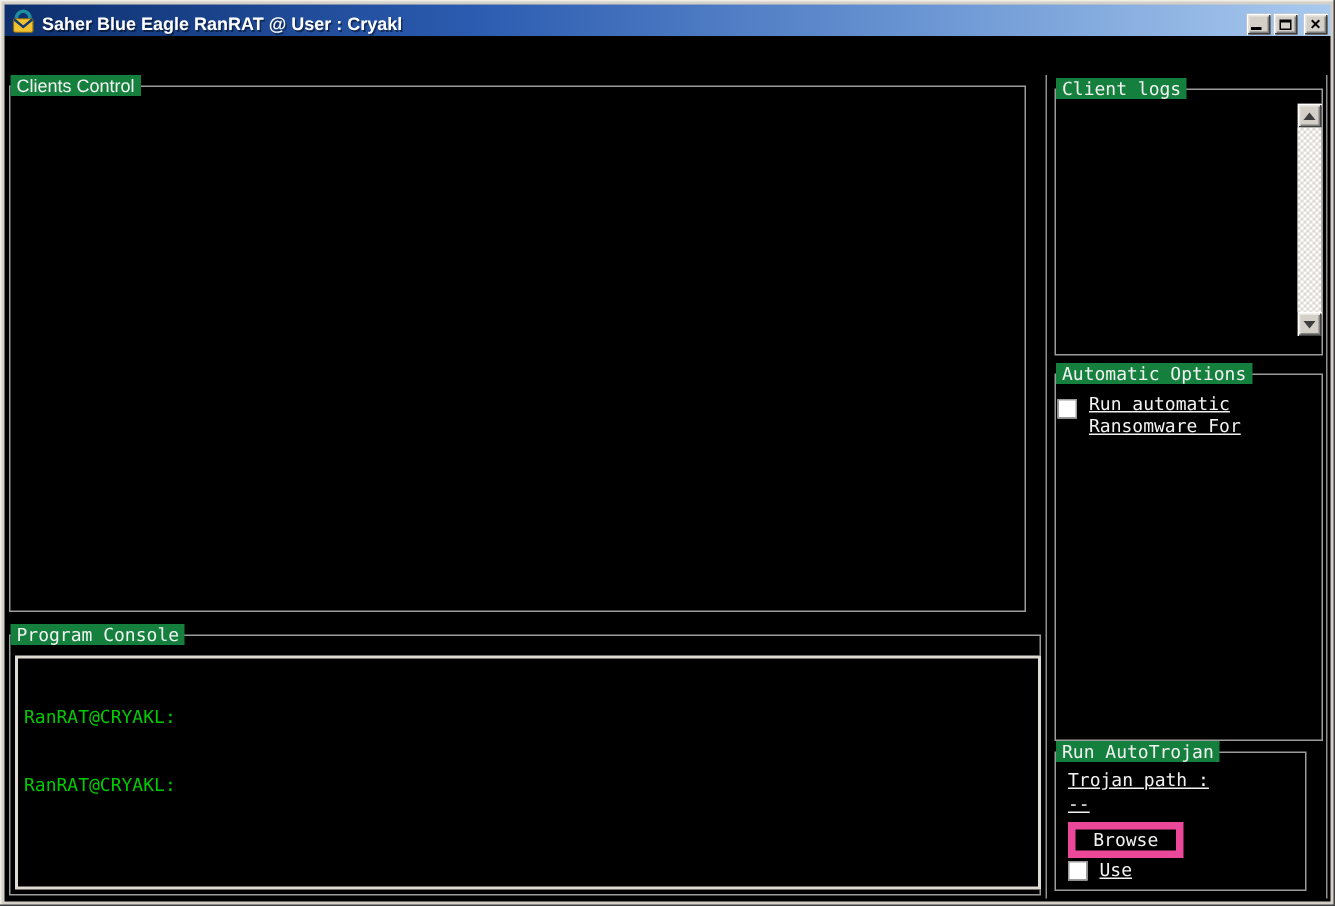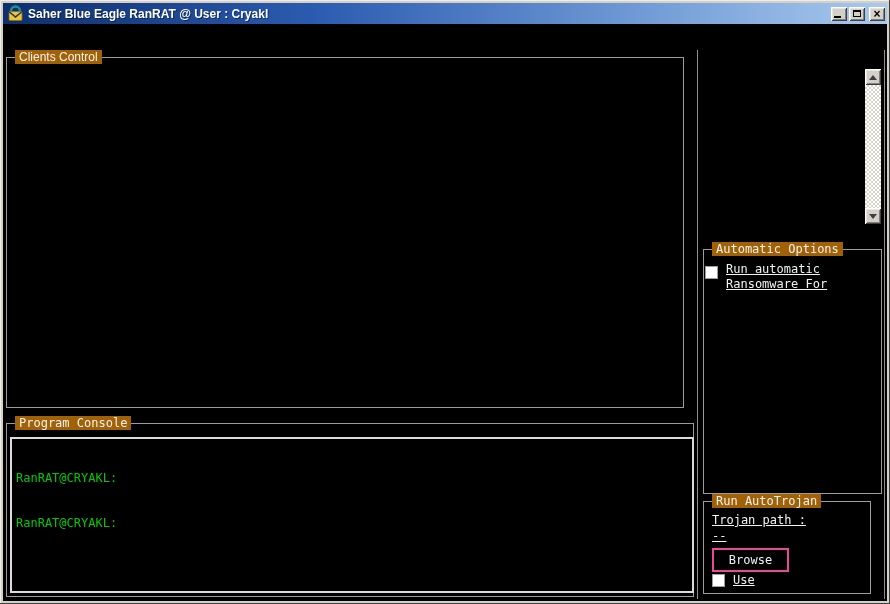--- a/index.html
+++ b/index.html
@@ -8,21 +8,21 @@
     position:relative;width:890px;height:604px;background:#d4d0c8;
     font-family:"Liberation Sans",sans-serif;
     box-shadow:inset -1px -1px 0 #404040, inset 1px 1px 0 #f0ede6;
     overflow:hidden;
   }
   .window-inner{position:absolute;left:3px;top:24px;right:3px;bottom:3px;background:#000;}
   
   .titlebar{
     position:absolute;left:3px;top:3px;width:884px;height:21px;
     background:linear-gradient(90deg,#0d2f6d 0%,#2b5bb0 35%,#6c97d4 70%,#a9c9ee 100%);
-    display:flex;align-items:center;padding:8px 2px;
+    display:flex;align-items:flex-end;padding:1px 2px;
   }
   .app-icon{width:17px;height:17px;margin:0 4px 0 2px;flex:0 0 auto;}
   .title-text{color:#fff;font-size:12px;font-weight:bold;white-space:nowrap;
     text-shadow:1px 1px 0 rgba(0,0,0,.45);}
   .tb-buttons{margin-left:auto;display:flex;align-items:center;gap:2px;}
   .tb-btn{
     width:16px;height:14px;background:#d4d0c8;position:relative;
     box-shadow:inset 1px 1px 0 #ffffff, inset -1px -1px 0 #404040, inset 2px 2px 0 #e8e5de, inset -2px -2px 0 #808080;
     display:flex;align-items:center;justify-content:center;cursor:pointer;
   }
@@ -31,21 +31,21 @@
   .glyph-max{width:8px;height:7px;border:1px solid #000;border-top:2px solid #000;}
   .glyph-close{font-size:12px;font-weight:bold;color:#000;line-height:10px;font-family:"Liberation Sans",sans-serif;}
   
   .heading{
     position:absolute;left:8px;top:27px;color:#00cb00;
     font-family:"DejaVu Sans Mono",monospace;font-size:16px;white-space:pre;
   }
   
   .group{position:absolute;border:1px solid #9c9c9c;background:#000;}
   .group>.glabel{
-    position:absolute;top:-8px;left:8px;background:#a16207;padding:0 4px;
+    position:absolute;top:-8px;left:0;background:#15803d;padding:0 4px;
     color:#f2f2f2;font-family:"DejaVu Sans Mono",monospace;font-size:12px;white-space:nowrap;
   }
   .group>.glabel.sans{font-family:"Liberation Sans",sans-serif;font-size:12px;}
   
   .console-box{
     position:absolute;left:10px;top:437px;width:684px;height:156px;
     border:2px solid #dedbd4;background:#000;padding:2px 4px;
     font-family:"DejaVu Sans Mono",monospace;font-size:12px;line-height:15px;color:#00cb00;
     overflow:hidden;white-space:pre;
   }
@@ -72,21 +72,21 @@
   
   .checkbox{
     position:absolute;width:13px;height:13px;background:#fff;border:1px solid #9c9c9c;cursor:pointer;
   }
   .mono-label{
     position:absolute;color:#f2f2f2;font-family:"DejaVu Sans Mono",monospace;font-size:12px;
     line-height:15px;white-space:pre;text-decoration:underline;
   }
   .browse-btn{
     position:absolute;left:712px;top:548px;width:77px;height:24px;background:#000;
-    border:2px solid #ec4899;color:#f2f2f2;font-family:"DejaVu Sans Mono",monospace;font-size:12px;
+    border:5px solid #ec4899;color:#f2f2f2;font-family:"DejaVu Sans Mono",monospace;font-size:12px;
     display:flex;align-items:center;justify-content:center;cursor:pointer;
   }
 </style>
 </head>
 <body>
 
 <div class="window">
 
   <div class="titlebar">
     <svg class="app-icon" viewBox="0 0 17 17">
@@ -118,20 +118,23 @@
   <div class="group" style="left:6px;top:423px;width:688px;height:174px;">
     <span class="glabel">Program Console</span>
   </div>
   <div class="console-box">
     <div>RanRAT@CRYAKL:</div>
     <div>RanRAT@CRYAKL:</div>
   </div>
 
   <div class="right-panel"></div>
 
+  <div class="group" style="left:703px;top:59px;width:179px;height:178px;">
+    <span class="glabel">Client logs</span>
+  </div>
   <div class="scrollbar">
     <div class="sb-btn up">
         <span class="tri-up"></span>
       </div>
     <div class="sb-track"></div>
     <div class="sb-btn down">
         <span class="tri-down"></span>
       </div>
   </div>
 

